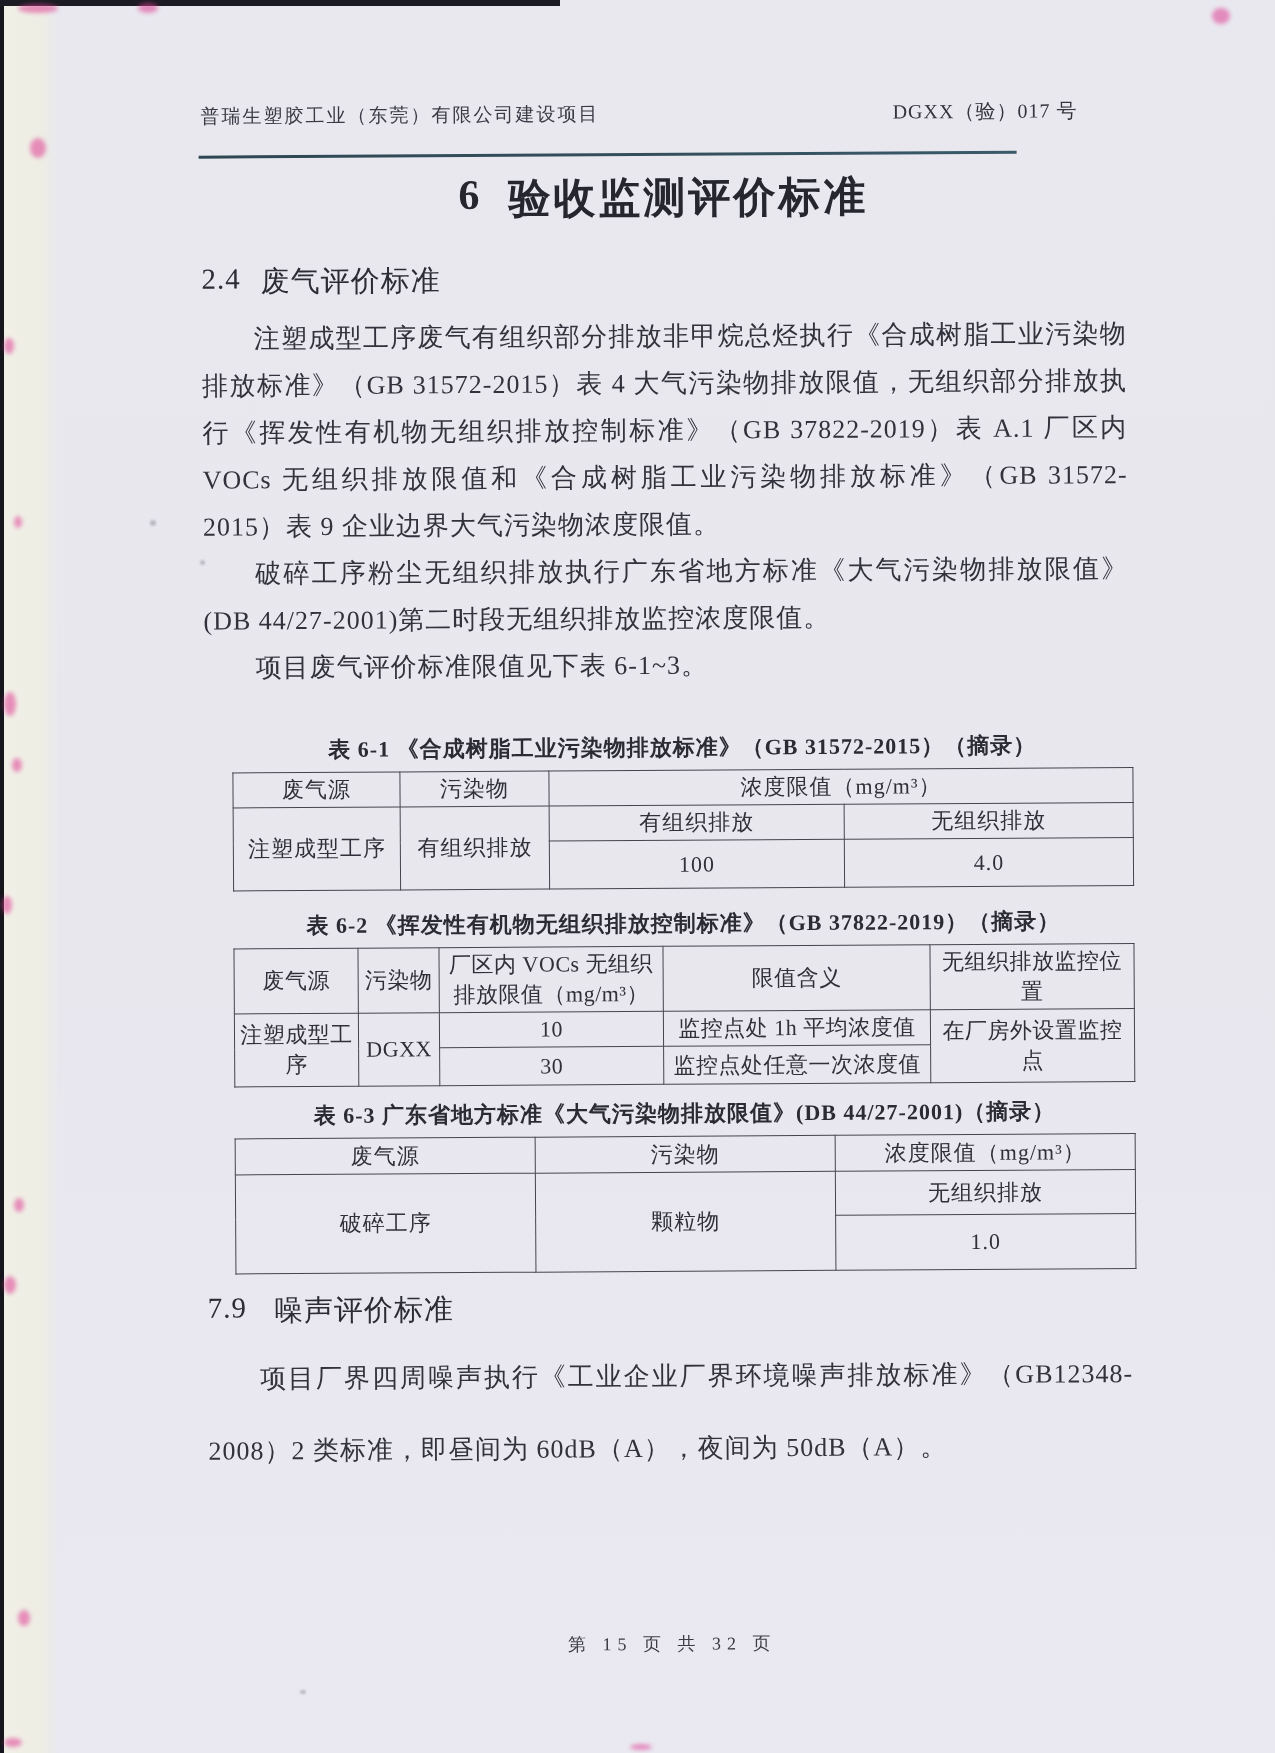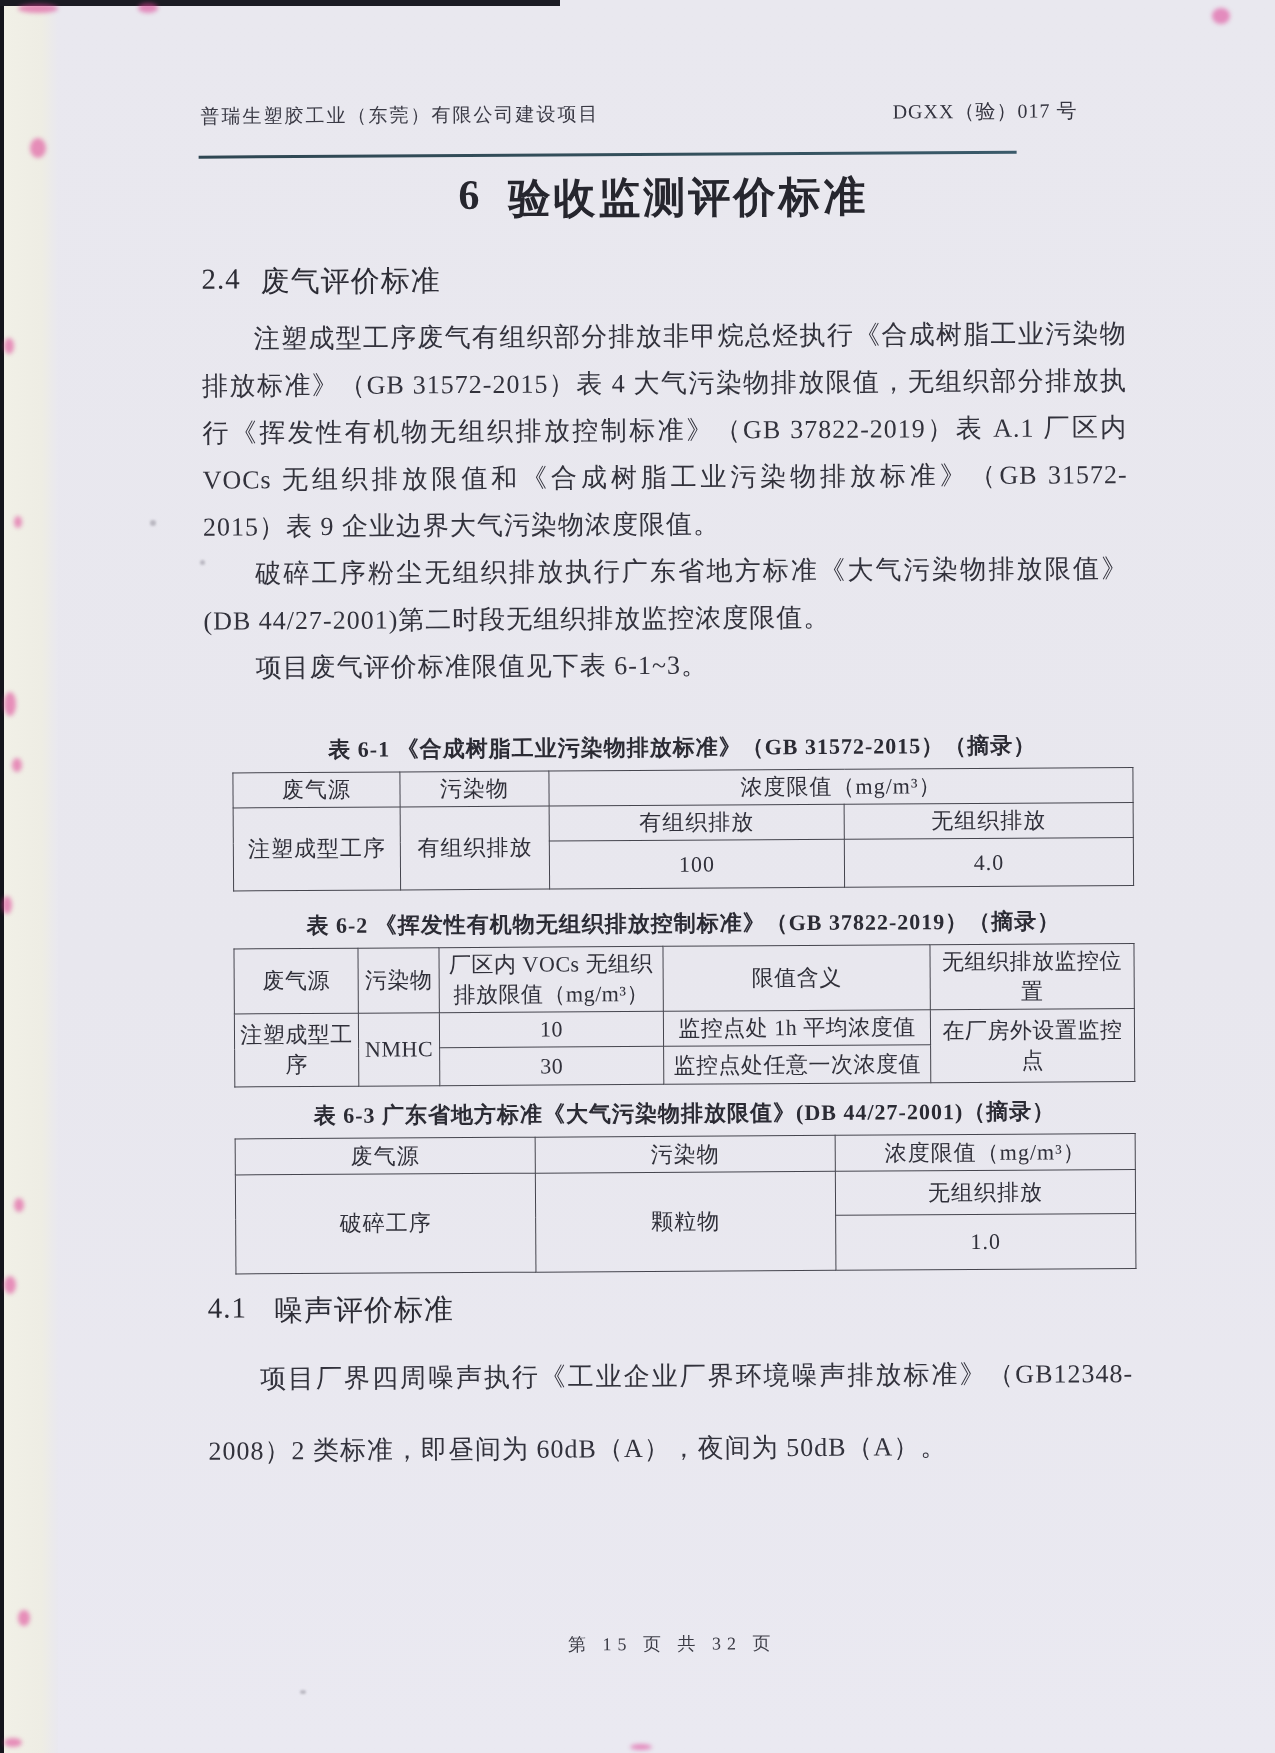--- a/index.html
+++ b/index.html
@@ -146,21 +146,21 @@
     <tbody>
         <tr style="height:62px">
       <td>废气源</td>
       <td>污染物</td>
       <td>厂区内 VOCs 无组织排放限值（mg/m³）</td>
       <td>限值含义</td>
       <td>无组织排放监控位置</td>
     </tr>
     <tr style="height:33px">
       <td rowspan="2">注塑成型工序</td>
-      <td rowspan="2">NMHC</td>
+      <td rowspan="2">DGXX</td>
       <td>10</td>
       <td>监控点处 1h 平均浓度值</td>
       <td rowspan="2">在厂房外设置监控点</td>
     </tr>
     <tr style="height:38px">
       <td>30</td>
       <td>监控点处任意一次浓度值</td>
     </tr>
   </tbody>
     </table>
@@ -183,21 +183,21 @@
       <td rowspan="2">颗粒物</td>
       <td>无组织排放</td>
     </tr>
     <tr style="height:55px">
       <td>1.0</td>
     </tr>
   </tbody>
     </table>
 
   <h2 class="sec sec62">
-    <span>4.1</span>
+    <span>7.9</span>
     <span>噪声评价标准</span>
   </h2>
   <p class="body-p p62">项目厂界四周噪声执行《工业企业厂界环境噪声排放标准》（GB12348-2008）2 类标准，即昼间为 60dB（A），夜间为 50dB（A）。</p>
 
   <div class="footer">第 15 页 共 32 页</div>
 </div>
 
 <div class="smudge" style="left:18px;top:4px;width:40px;height:9px"></div>
 <div class="smudge" style="left:138px;top:3px;width:20px;height:10px"></div>
 <div class="smudge" style="left:1212px;top:8px;width:18px;height:16px"></div>

